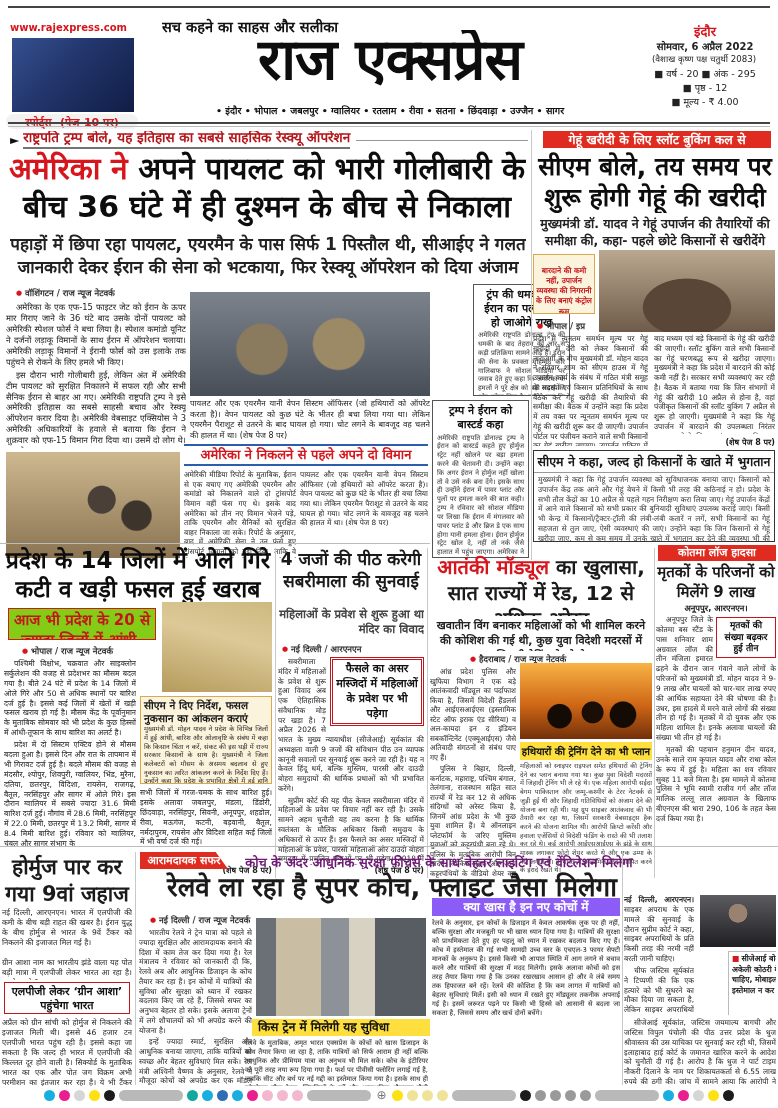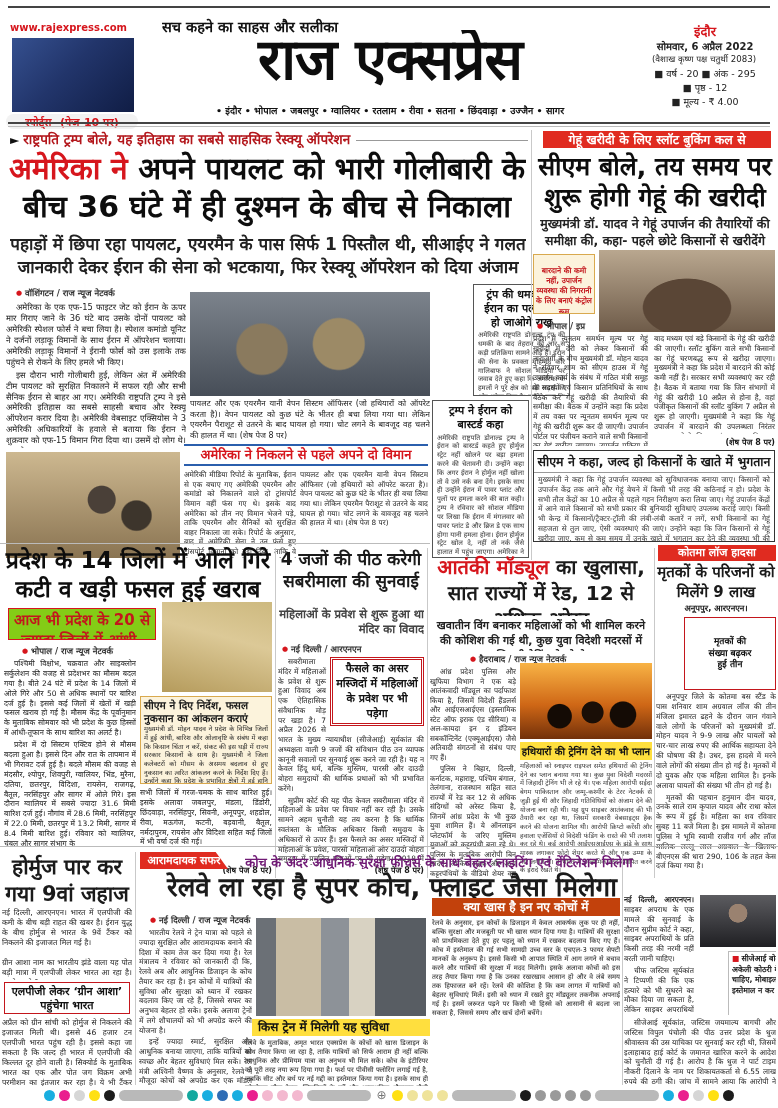--- a/index.html
+++ b/index.html
@@ -31,21 +31,21 @@
   .ph-lead{background:radial-gradient(circle at 30% 55%,#8a7a5e 0 14%,transparent 15%),radial-gradient(circle at 62% 50%,#9c8a66 0 16%,transparent 17%),linear-gradient(#7c838c,#474e58);}
   .ph-wreck{background:radial-gradient(circle at 55% 45%,#4a4038 0 12%,transparent 13%),radial-gradient(circle at 75% 60%,#3d352c 0 10%,transparent 11%),linear-gradient(#cdb890,#8a7452);}
   .ph-meet{background:radial-gradient(ellipse at 50% 70%,#5a4636 0 35%,transparent 36%),linear-gradient(#b9a78f,#6e5b49);}
   .ph-crop{background:linear-gradient(15deg,#b59b5c,#dcc997 60%,#cdb97f);}
   .ph-militants{background:radial-gradient(circle at 30% 70%,#140b05 0 11%,transparent 12%),radial-gradient(circle at 55% 65%,#1a0e06 0 12%,transparent 13%),radial-gradient(circle at 78% 68%,#140b05 0 11%,transparent 12%),linear-gradient(#f8b345,#cf6716 55%,#72300a);}
   .ph-coach{background:linear-gradient(90deg,#6b7076 0 12%,#c9bda4 12% 38%,#8d9298 38% 55%,#d8d2c2 55% 70%,#585d63 70%);}
   .ph-cji{background:radial-gradient(circle at 50% 35%,#9a8270 0 18%,transparent 19%),linear-gradient(#5c5c60,#1f1f23);}
   
   .leadkicker{display:flex;align-items:center;font-size:13.5px;font-weight:bold;color:#b3161b;}
   .leadkicker .arrow{color:#111;margin:0 4px 0 2px;font-size:12px;}
-  .leadkicker .kt{border-bottom:1px solid #737373;padding-bottom:1px;}
+  .leadkicker .kt{border-bottom:6px solid #737373;padding-bottom:1px;}
   .leadkicker .tail{flex:1;border-top:1px solid #999;margin-left:6px;}
   .h-lead{font-size:30px;font-weight:900;line-height:1.26;text-align:center;color:#0d0d0d;}
   .sub-lead{font-size:17px;font-weight:bold;line-height:1.35;text-align:center;color:#222;}
   .band{border-top:2px solid #2b5fad;border-bottom:2px solid #2b5fad;color:#d6161d;
         font-size:13px;font-weight:bold;text-align:center;line-height:18px;background:#fff;}
   .sidebox{border:1px solid #555;padding:3px 4px;}
   .sidebox .bt{font-size:11px;font-weight:bold;text-align:center;line-height:1.25;margin-bottom:2px;color:#111;}
   .sidebox .bb{font-size:6.8px;line-height:1.3;text-align:justify;color:#333;}
   
   .h-wheat{font-size:25px;font-weight:900;line-height:1.25;text-align:center;color:#0d0d0d;}
@@ -57,30 +57,30 @@
   .h-hail{font-size:23px;font-weight:900;line-height:1.25;text-align:center;color:#0d0d0d;}
   .alertbox{background:#84cc16;border:1px solid #d6161d;color:#c3161c;font-weight:bold;font-size:15px;line-height:1.3;text-align:center;padding:2px 3px;}
   .h-sab{font-size:17px;font-weight:bold;line-height:1.3;text-align:center;}
   .sub-sab{font-size:11.5px;font-weight:bold;color:#444;text-align:right;line-height:1.3;}
   .fbox{border:1px solid #c3161c;outline:1px solid #c3161c;outline-offset:-3px;padding:4px 3px;font-size:11px;font-weight:bold;text-align:center;color:#111;line-height:1.35;}
   .h-terror{font-size:20px;font-weight:900;line-height:1.3;text-align:center;}
   .sub-terror{font-size:11px;font-weight:bold;text-align:center;line-height:1.35;color:#222;}
   .ybox .yt{background:#ffdf3e;font-size:10px;font-weight:bold;text-align:center;padding:2px 1px;color:#111;}
   .ybox .yb{font-size:6.6px;line-height:1.32;text-align:justify;color:#333;padding-top:2px;}
   .h-kotma{font-size:15px;font-weight:bold;line-height:1.3;text-align:center;}
-  .inset{float:right;width:54px;border:1px solid #c3161c;margin:2px 0 2px 3px;padding:18px;font-size:9px;font-weight:bold;text-align:center;color:#111;line-height:1.3;}
+  .inset{float:right;width:54px;border:1px solid #c3161c;margin:2px 0 2px 3px;padding:2px;font-size:9px;font-weight:bold;text-align:center;color:#111;line-height:1.3;}
   .t7{font-size:7.4px;line-height:1.33;text-align:justify;color:#222;}
   .t7 p{margin:0 0 2px 0;}
   
   .h-hormuz{font-size:21px;font-weight:900;line-height:1.3;text-align:center;}
   .lpgbox{border:1.5px solid #c3161c;font-size:11px;font-weight:bold;text-align:center;color:#111;padding:2px;line-height:1.3;}
   .deck{font-size:13px;font-weight:bold;text-align:center;color:#701a75;}
   .ribbon{background:#e02b20;color:#fff;font-weight:bold;font-size:11px;text-align:center;line-height:17px;clip-path:polygon(0 0,86% 0,100% 100%,0 100%);}
   .h-rail{font-size:26px;font-weight:900;text-align:center;line-height:1.25;}
-  .khead{background:#c2410c;color:#fff;font-size:12px;font-weight:bold;text-align:center;line-height:18px;}
+  .khead{background:#8b5cf6;color:#fff;font-size:12px;font-weight:bold;text-align:center;line-height:18px;}
   .yellowstrip{background:#ffdf3e;font-size:12px;font-weight:bold;text-align:left;padding:0 6px;line-height:17px;color:#111;}
   .h-cji{font-size:15.5px;font-weight:bold;text-align:center;line-height:1.3;}
   .bulletbox{border:1px solid #bbb;padding:2px 3px;font-size:7.8px;font-weight:bold;line-height:1.35;color:#222;}
   .bulletbox .sq{color:#d6161d;margin-right:2px;}
   
   .pbar{display:flex;align-items:center;justify-content:center;gap:4px;}
   .pb{display:inline-block;height:11px;border-radius:6px;}
   .pb.bar{width:64px;background:#b9b9b9;}
   .pb.cross{width:13px;height:13px;background:none;color:#777;font-size:12px;line-height:13px;text-align:center;}
   .dotc{width:11px;border-radius:50%;}

